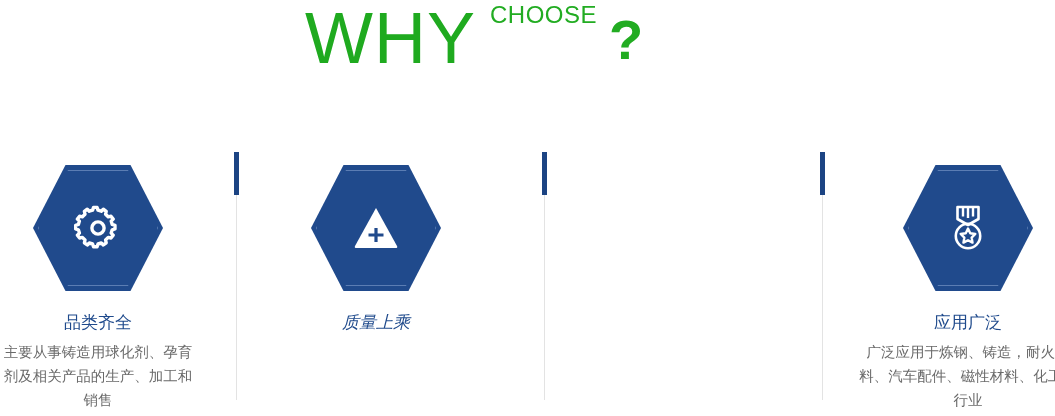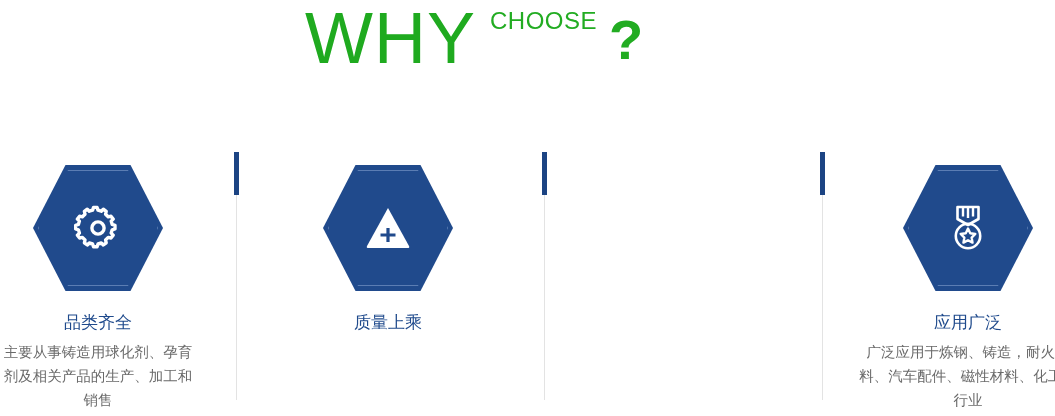--- a/index.html
+++ b/index.html
@@ -36,21 +36,21 @@
     font-weight: 400;
     color: #1faa1f;
     letter-spacing: 1px;
     display: block;
     margin-top: 2px;
   }
   .header-stack {
     display: flex;
     flex-direction: column;
     margin-left: 14px;
-    margin-top: 7px;
+    margin-top: 1px;
   }
   .choose-word {
     font-size: 24px;
     line-height: 27px;
     font-weight: 400;
     color: #22ac22;
     letter-spacing: 0.5px;
   }
   .cn-title {
     font-size: 30px;
@@ -77,21 +77,21 @@
     width: 994px;
     height: 266px;
   }
   .card {
     position: absolute;
     top: 0;
     width: 270px;
     text-align: center;
   }
   .card-1 { left: -37px; }
-  .card-2 { left: 253px; }
+  .card-2 { left: 241px; font-style: italic; }
   .card-3 { left: 547px; }
   .card-4 { left: 833px; }
 
   .hex-wrap {
     position: relative;
     width: 130px;
     height: 126px;
     margin: 15px auto 0 auto;
   }
   .hex {

